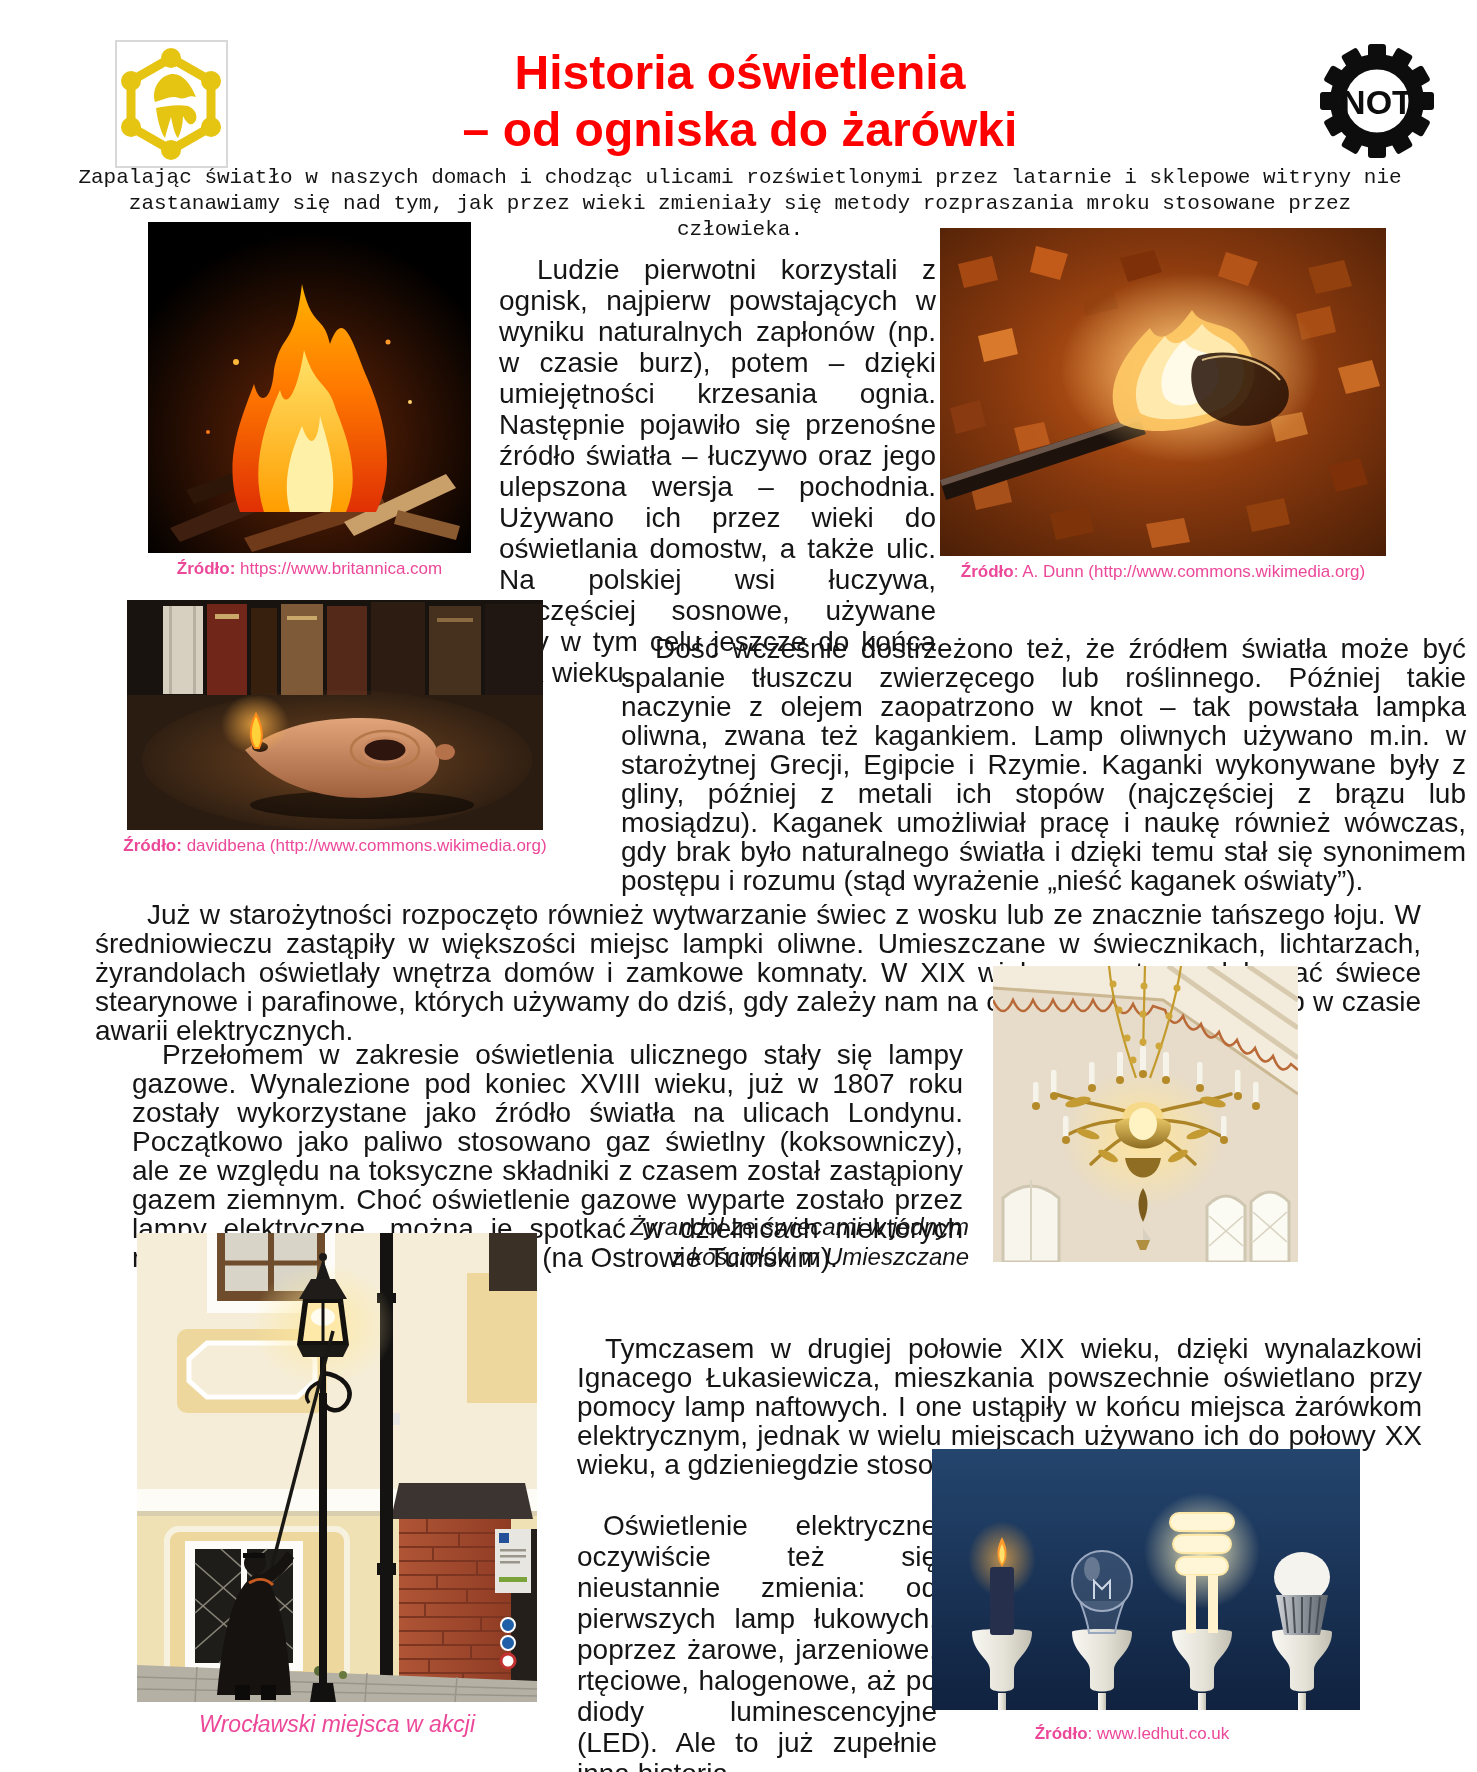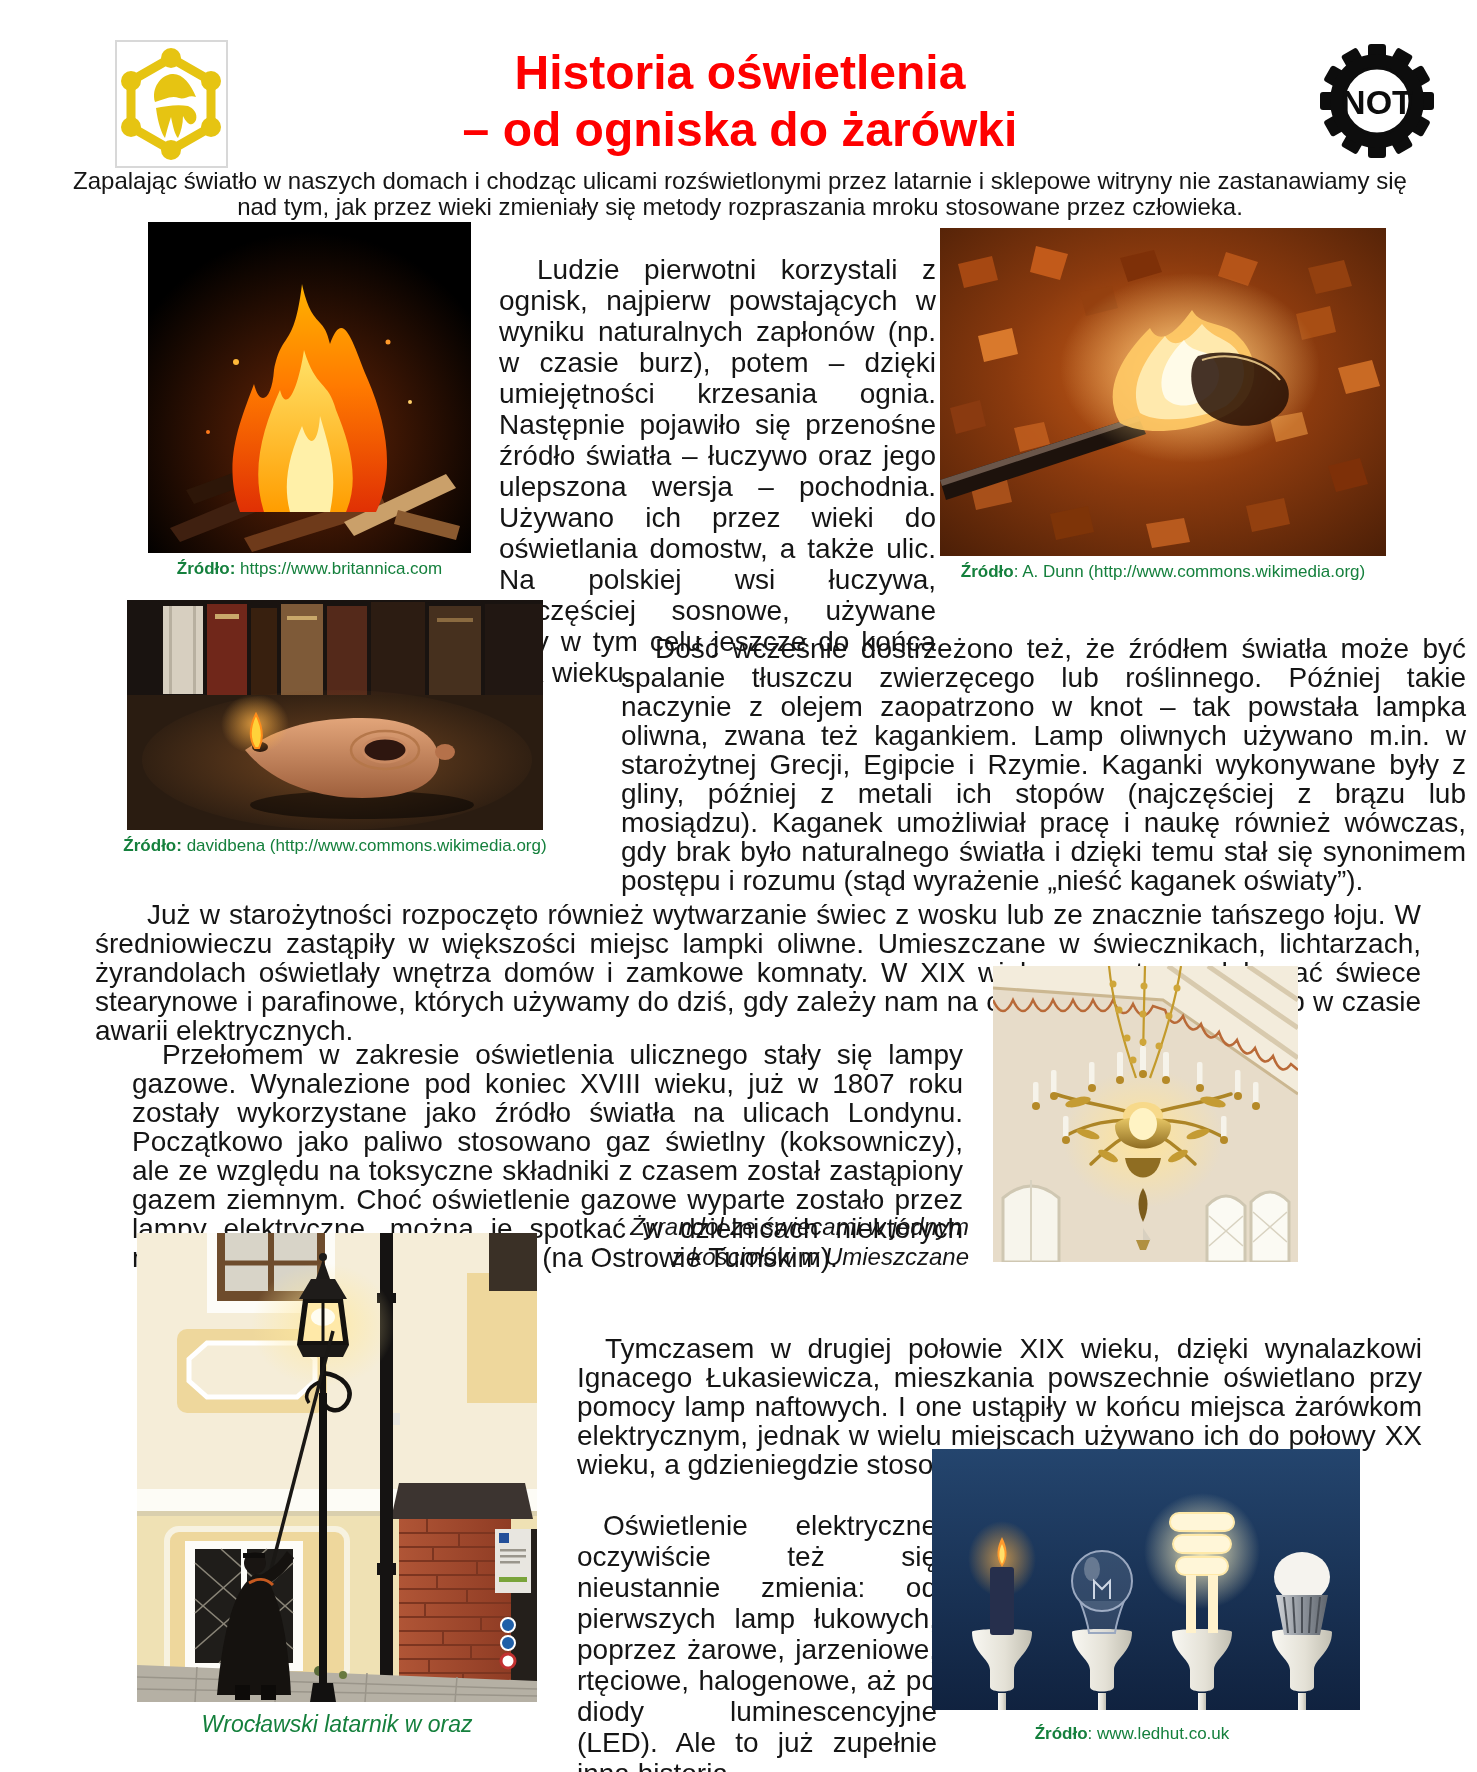--- a/index.html
+++ b/index.html
@@ -7,31 +7,31 @@
     position:relative;width:1477px;height:1772px;background:#ffffff;
     font-family:"Liberation Sans",sans-serif;color:#151515;overflow:hidden;
     margin:0 auto;
   }
   .title{
     position:absolute;left:240px;top:12px;width:1000px;text-align:center;
     color:#fe0000;font-weight:bold;font-size:48px;line-height:57px;letter-spacing:0px;
   }
   .intro{
     position:absolute;left:70px;top:144px;width:1340px;text-align:center;
-    font-size:24px;line-height:26px;
+    font-size:21px;line-height:26px;font-family:Liberation Mono, monospace;
   }
   .para{position:absolute;text-align:justify;font-size:28px;line-height:29px;hyphens:manual;}
   #para-fire{left:499px;top:226px;width:437px;line-height:31px;text-indent:38px;}
   #para-oil{left:577px;top:606px;width:845px;text-indent:34px;margin-left:44px;}
   #para-candles{left:95px;top:872px;width:1326px;text-indent:52px;}
   #para-gas{left:132px;top:1012px;width:831px;text-indent:30px;}
   #para-kerosene{left:577px;top:1306px;width:845px;text-indent:28px;}
   #para-electric{left:577px;top:1482px;width:360px;line-height:31px;text-indent:26px;}
   figure{position:absolute;margin:0;padding:0;}
-  figcaption{font-size:17px;line-height:21px;text-align:center;margin-top:5px;color:#15803d;}
+  figcaption{font-size:17px;line-height:21px;text-align:center;margin-top:5px;color:#ec4899;}
   .caption-italic{font-style:italic;font-size:23px;}
   #fig-campfire{left:148px;top:222px;width:323px;}
   #fig-fire2{left:940px;top:228px;width:446px;}
   #fig-oillamp{left:112px;top:600px;width:446px;}
   #fig-oillamp svg{display:block;margin:0 auto;}
   #fig-chandelier{left:955px;top:966px;width:380px;}
   #fig-chandelier svg{display:block;margin:0 auto;}
   #fig-streetlamp{left:137px;top:1233px;width:400px;}
   #fig-streetlamp figcaption{margin-top:12px;}
   #fig-bulbs{left:932px;top:1449px;width:400px;}
@@ -472,21 +472,21 @@
       <g>
         <circle cx="118" cy="330" r="11" fill="#191512"></circle>
         <rect x="106" y="320" width="22" height="5" fill="#0f0d0b"></rect>
         <path d="M120,344 C132,338 142,330 150,318 L157,325 C149,339 137,349 127,353 Z" fill="#15120f"></path>
         <path d="M118,341 C98,354 86,394 80,462 L154,462 C151,400 141,360 127,342 Z" fill="#15120f"></path>
         <path d="M112,350 C120,345 129,345 136,352" stroke="#c65a20" stroke-width="3" fill="none"></path>
         <rect x="98" y="452" width="15" height="15" fill="#0d0b09"></rect>
         <rect x="124" y="452" width="15" height="15" fill="#0d0b09"></rect>
       </g>
     </svg>
-    <figcaption class="caption-italic">Wrocławski latarnik w oraz</figcaption>
+    <figcaption class="caption-italic">Wrocławski miejsca w akcji</figcaption>
   </figure>
 
   <p class="para" id="para-electric">Oświetlenie elektryczne oczywi­ście też się nieustannie zmienia: od pierwszych lamp łukowych, poprzez żarowe, jarzeniowe, rtęciowe, halogenowe, aż po diody luminescencyjne (LED). Ale to już zupełnie inna historia.</p>
 
   <figure id="fig-bulbs">
     <svg viewBox="0 0 428 261" width="428" height="261">
       <defs>
         <linearGradient id="blueBg" x1="0" y1="0" x2="0" y2="1">
           <stop offset="0%" stop-color="#24456e"></stop>
             <stop offset="100%" stop-color="#10223f"></stop>

